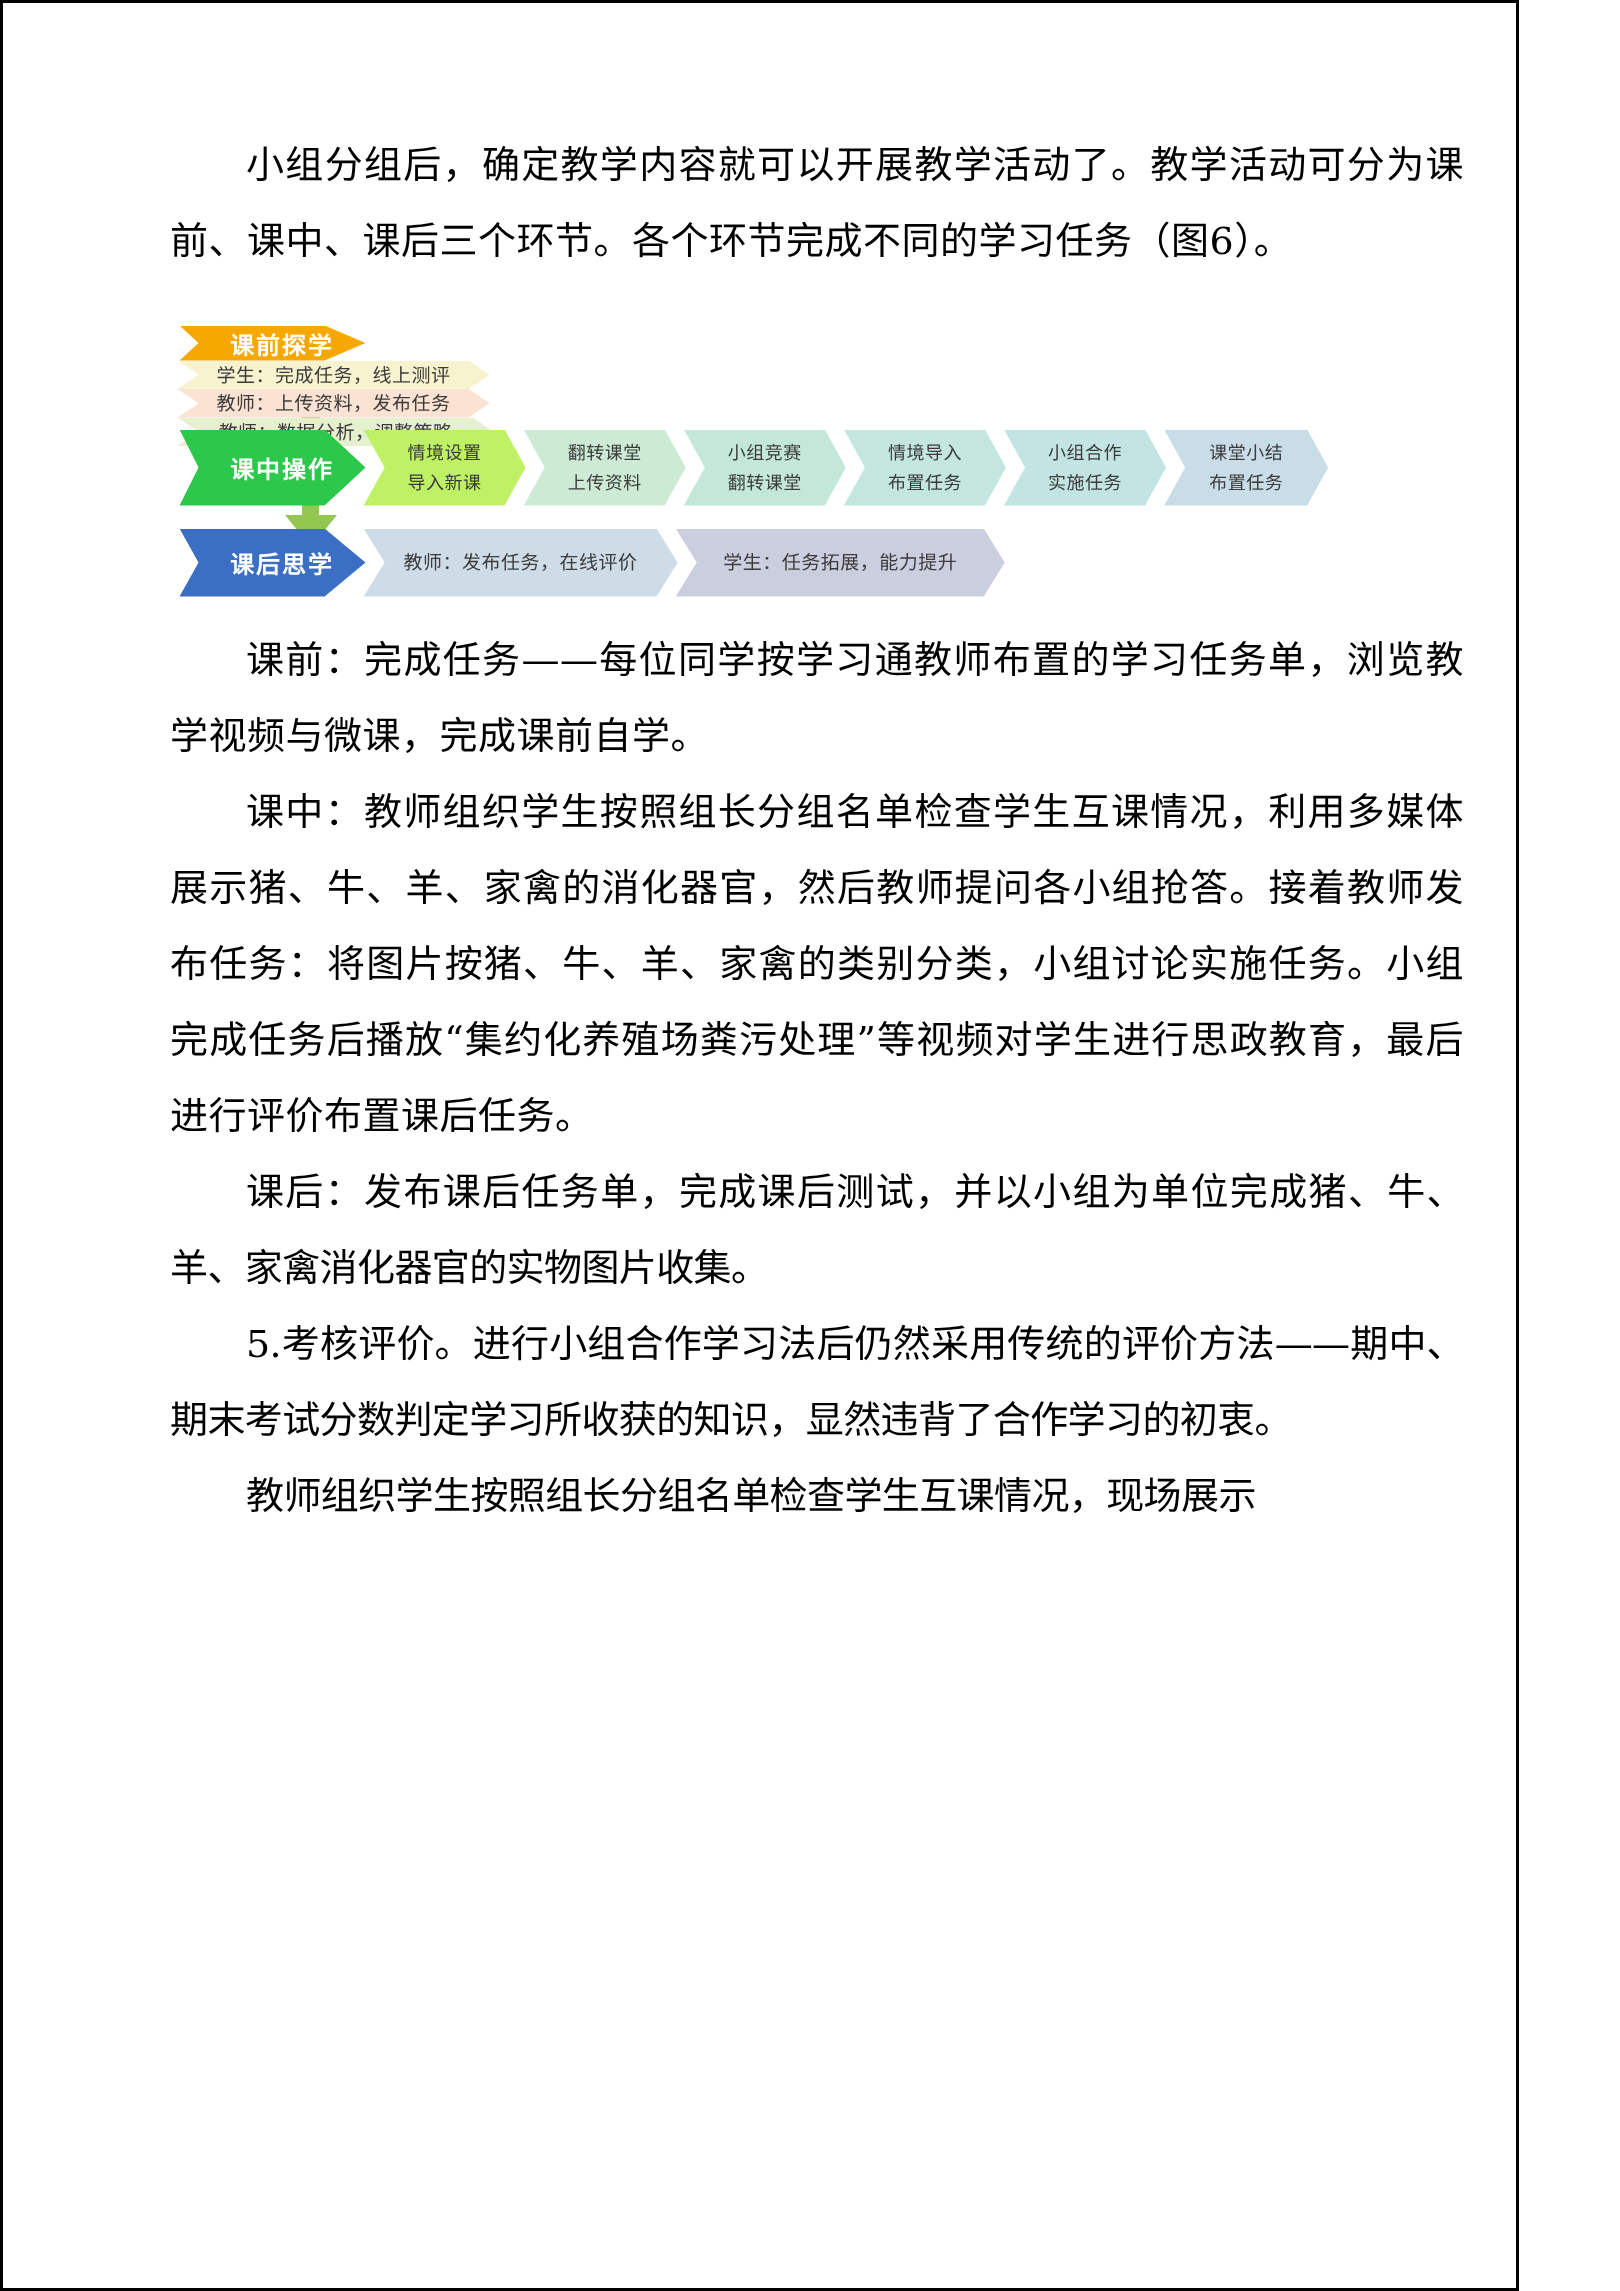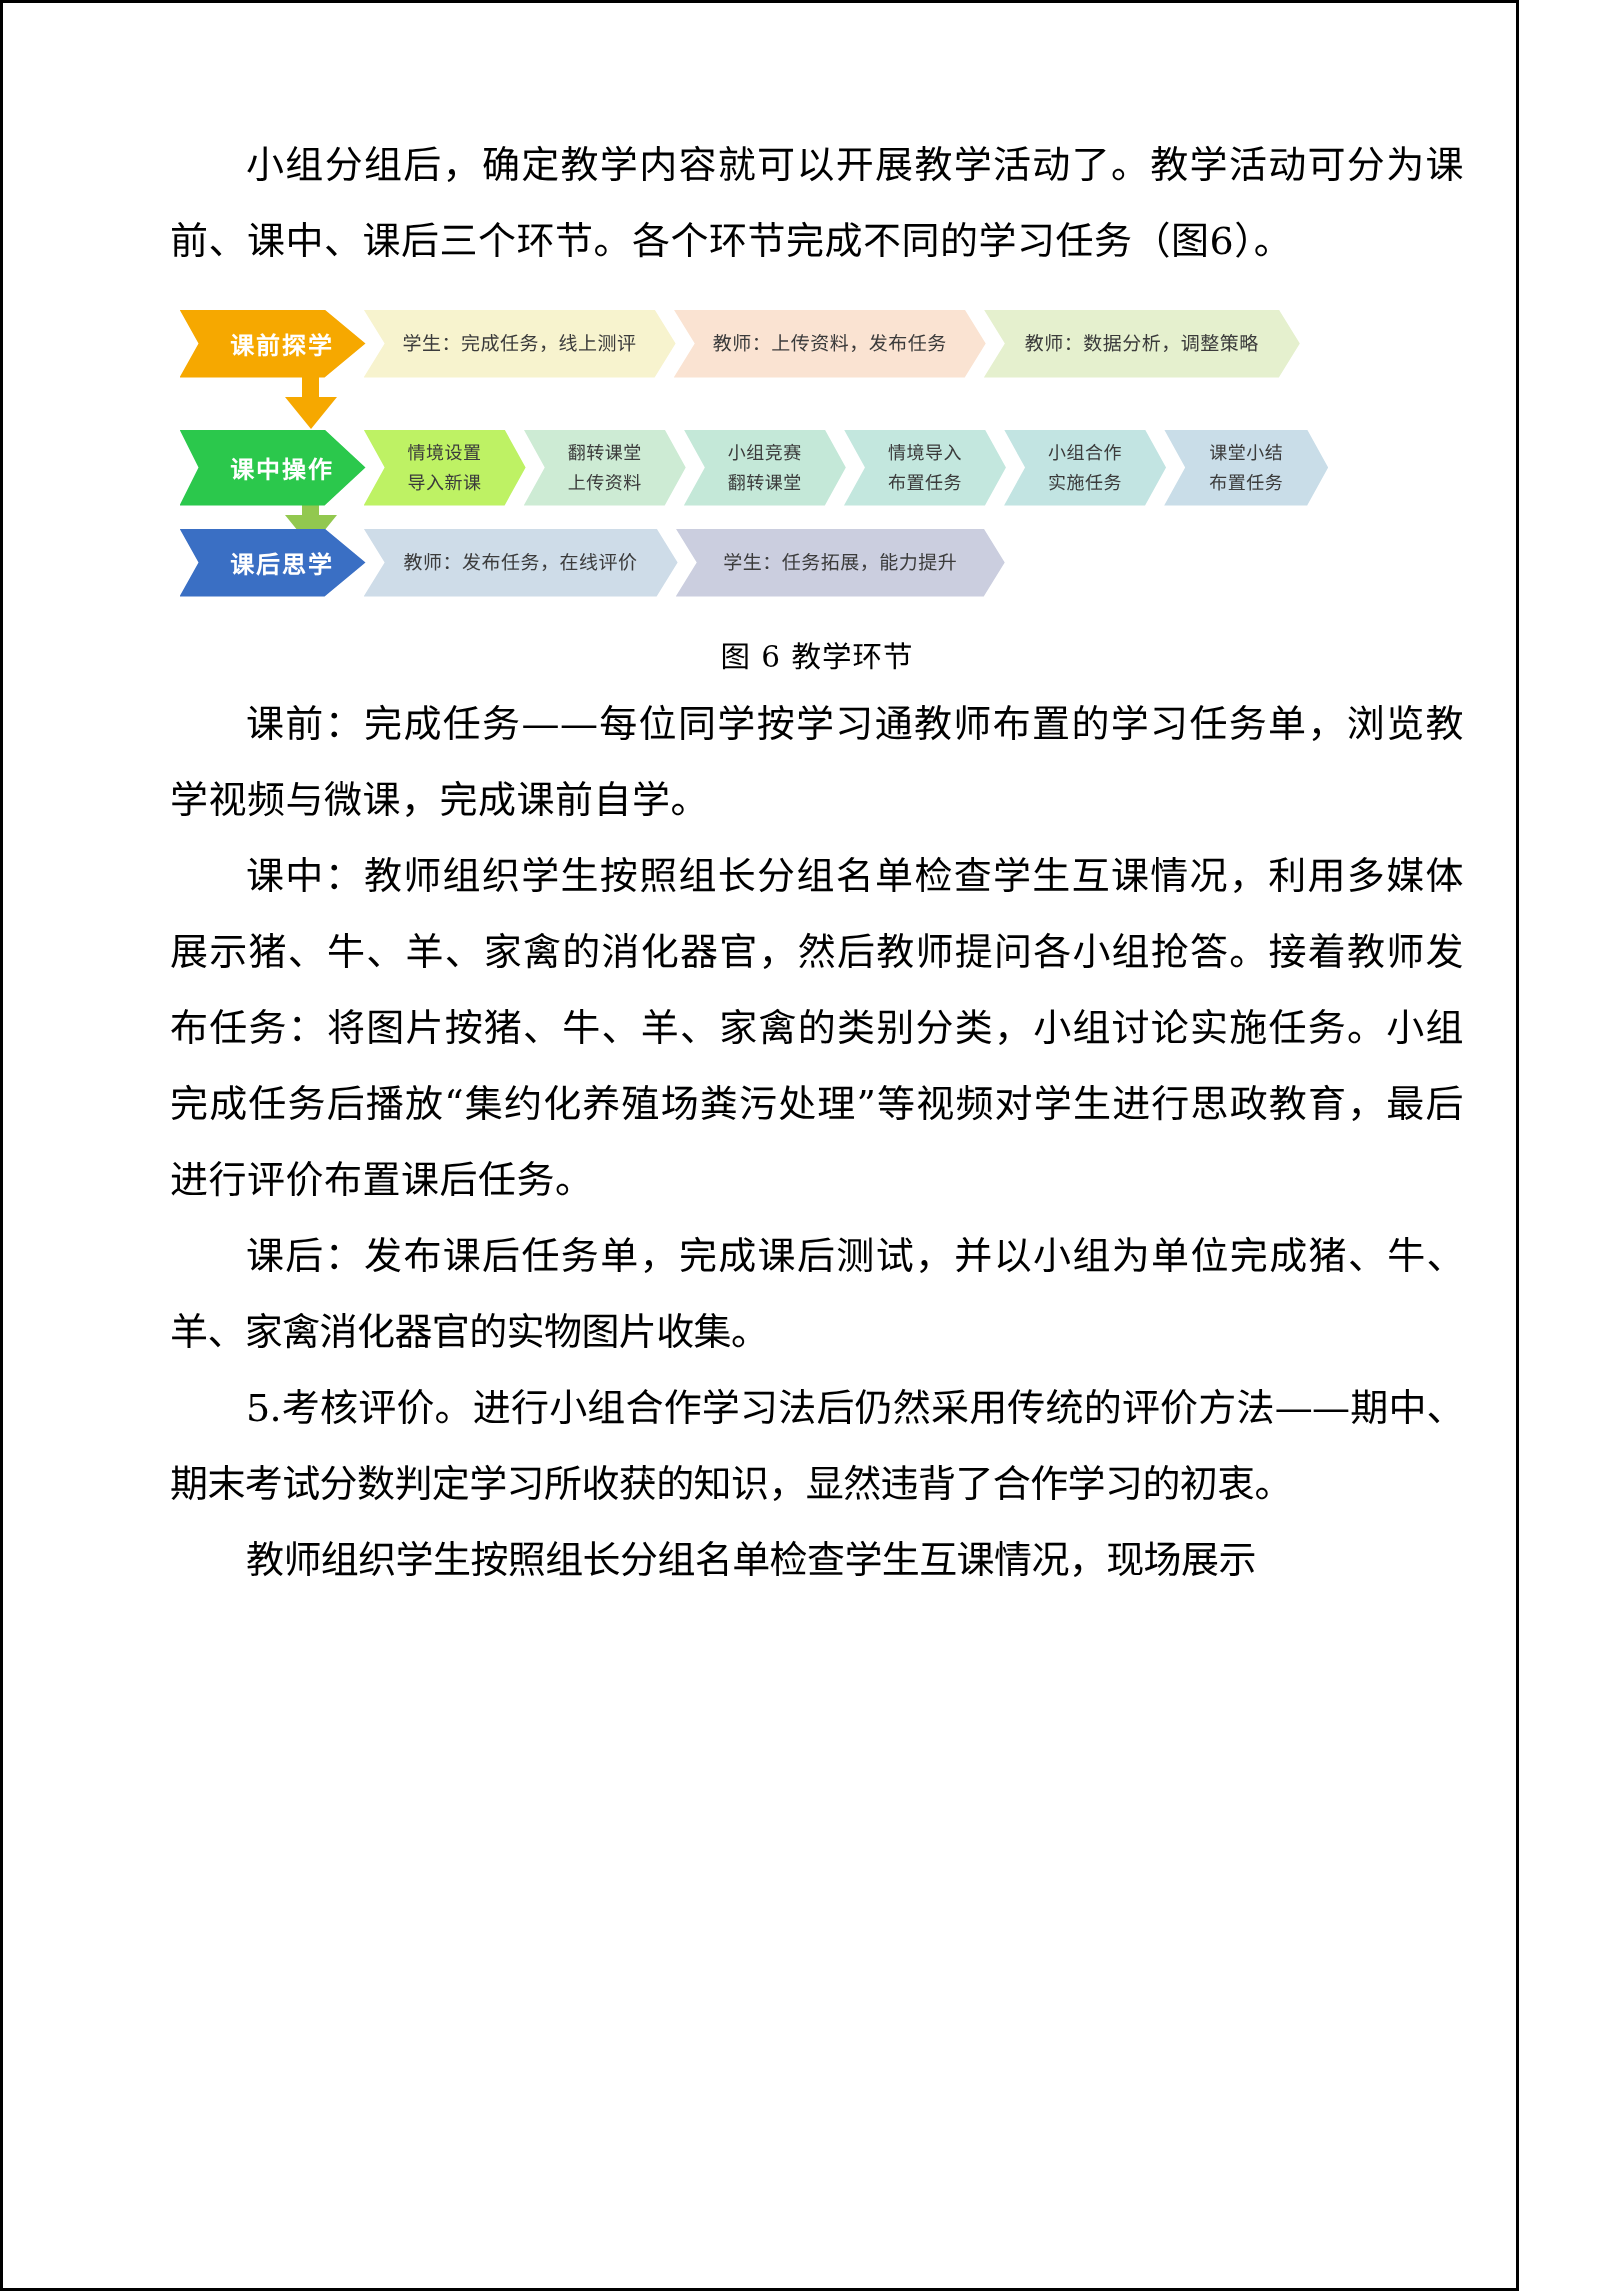--- a/index.html
+++ b/index.html
@@ -62,21 +62,21 @@
     height: 314px;
   }
 
   .row {
     position: absolute;
     left: 0;
     height: 68px;
     display: flex;
     align-items: stretch;
   }
-  .row-1 { top: 2px; }
+  .row-1 { top: 18px; flex-direction: column; }
   .row-2 { top: 122px; height: 76px; }
   .row-3 { top: 221px; }
 
   
   .chev {
     position: relative;
     display: flex;
     align-items: center;
     justify-content: center;
     box-sizing: border-box;
@@ -234,21 +234,20 @@
             <span class="ln">教师：发布任务，在线评价</span>
           </div>
           <div class="step" style="width:329px;background:#CBCEDF;">
             <span class="ln">学生：任务拓展，能力提升</span>
           </div>
         </div>
 
       </div>
     </div>
 
-    <div class="fig-caption">图 6 教学环节</div>
 
     <p class="body-par">课前：完成任务——每位同学按学习通教师布置的学习任务单，浏览教学视频与微课，完成课前自学。</p>
     <p class="body-par">课中：教师组织学生按照组长分组名单检查学生互课情况，利用多媒体展示猪、牛、羊、家禽的消化器官，然后教师提问各小组抢答。接着教师发布任务：将图片按猪、牛、羊、家禽的类别分类，小组讨论实施任务。小组完成任务后播放“集约化养殖场粪污处理”等视频对学生进行思政教育，最后进行评价布置课后任务。</p>
     <p class="body-par tight">课后：发布课后任务单，完成课后测试，并以小组为单位完成猪、牛、羊、家禽消化器官的实物图片收集。</p>
     <p class="body-par tight">5.考核评价。进行小组合作学习法后仍然采用传统的评价方法——期中、期末考试分数判定学习所收获的知识，显然违背了合作学习的初衷。</p>
     <p class="body-par tight">教师组织学生按照组长分组名单检查学生互课情况，现场展示</p>
 
   </div>
 </div>
 

